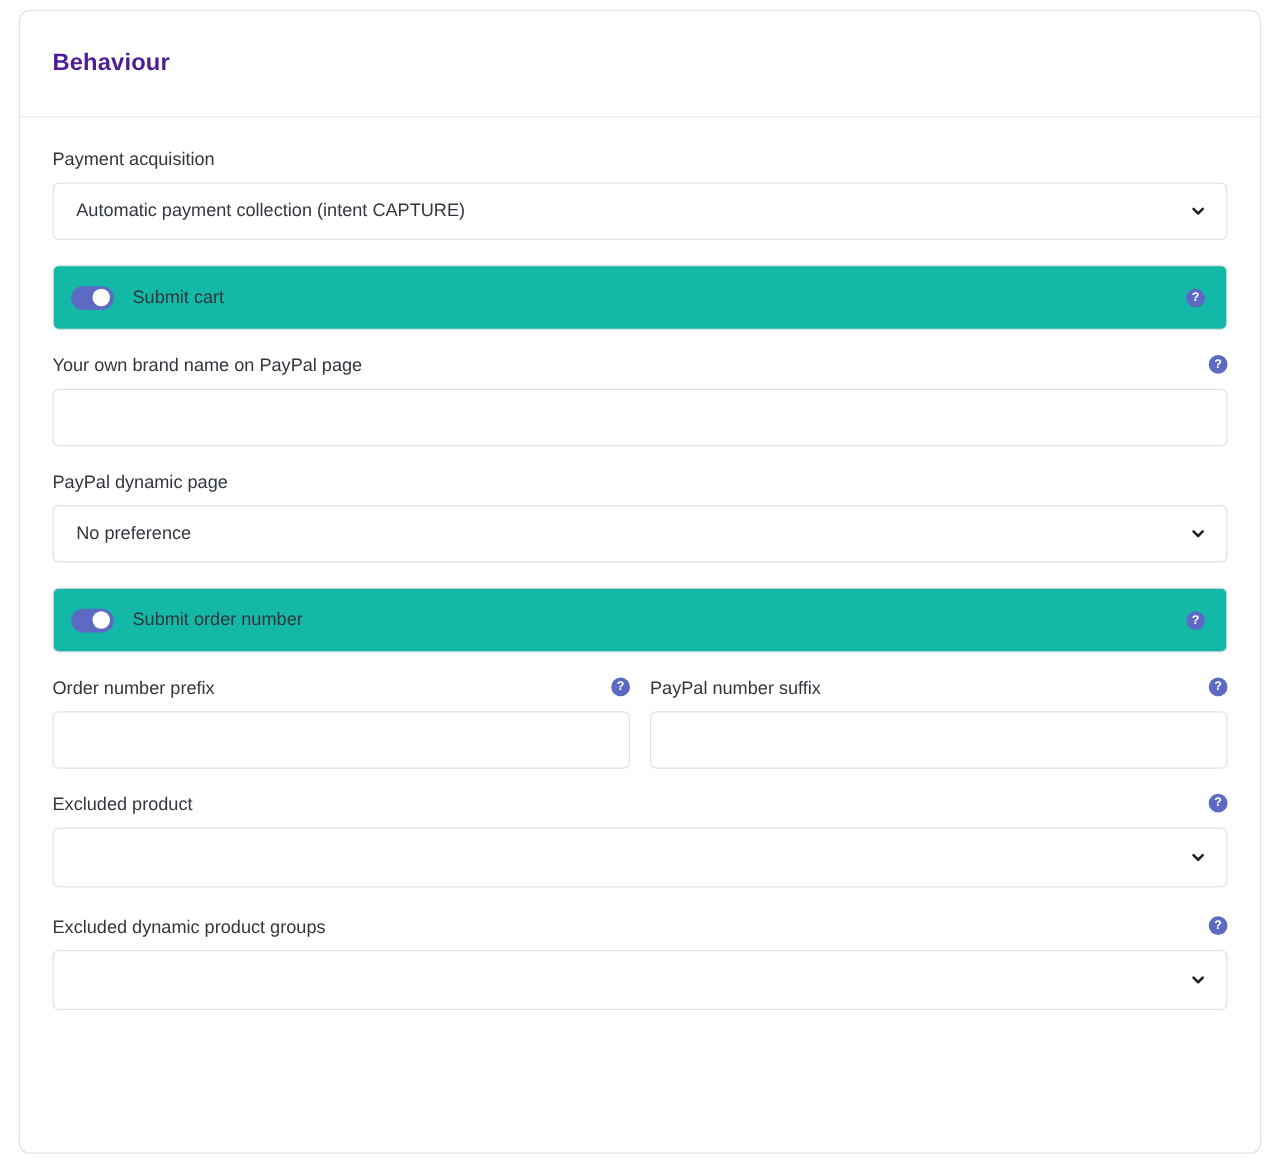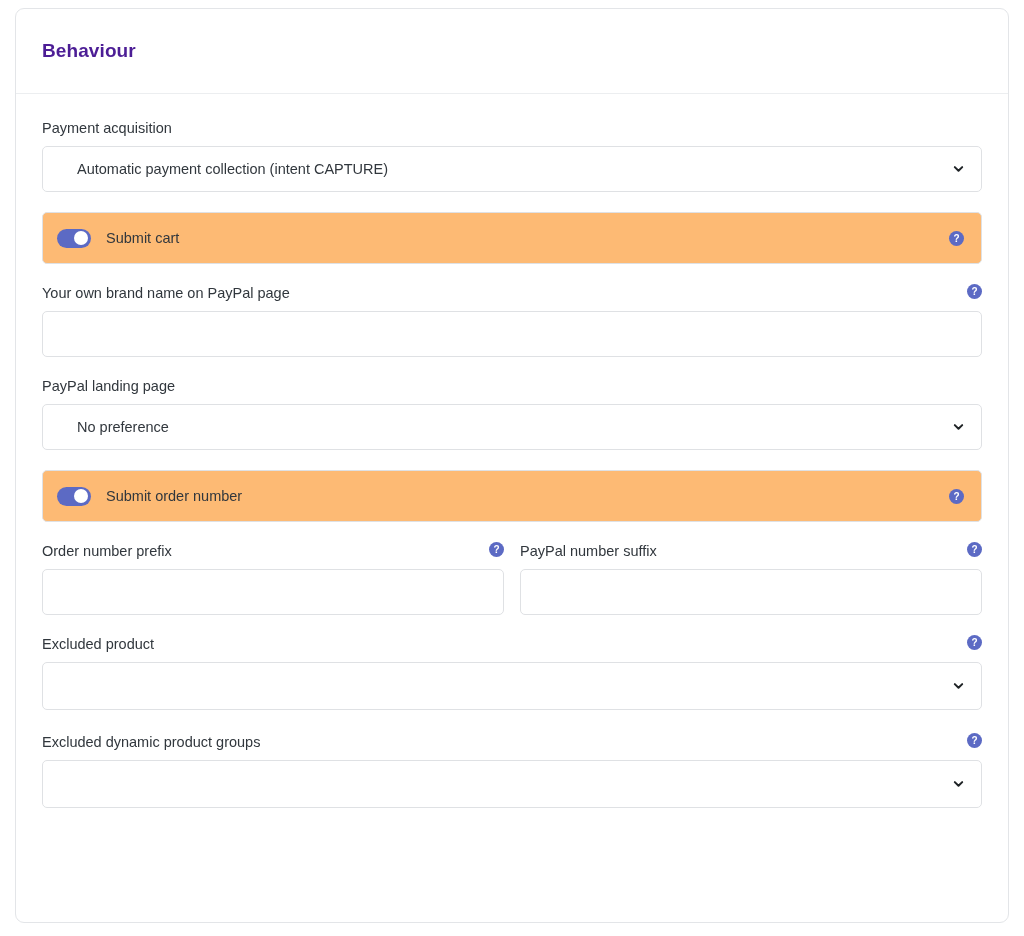--- a/index.html
+++ b/index.html
@@ -75,21 +75,21 @@
 
   
   .select-wrap { position: relative; width: 100%; }
 
   .select-box {
     width: 100%;
     height: 46px;
     background: #ffffff;
     border: 1px solid #dfe1e4;
     border-radius: 5px;
-    padding: 0 44px 0 34px;
+    padding: 0 44px 0 18px;
     display: flex;
     align-items: center;
     font-size: 14.5px;
     color: #31373d;
     cursor: pointer;
   }
 
   .select-box.tall { height: 48px; }
 
   .chevron {
@@ -109,21 +109,21 @@
   
   .toggle-row {
     width: 100%;
     height: 52px;
     border: 1px solid #dfe1e4;
     border-radius: 5px;
     display: flex;
     align-items: center;
     padding: 0 17px 0 14px;
     margin-bottom: 20px;
-    background: #fdba74;
+    background: #14b8a6;
   }
 
   .switch {
     width: 34px;
     height: 19px;
     border-radius: 10px;
     background: #5c6ac4;
     position: relative;
     flex: 0 0 auto;
     cursor: pointer;
@@ -208,21 +208,21 @@
     <div class="field">
       <div class="field-label-row">
         <span class="field-label">Your own brand name on PayPal page</span>
         <span class="help">?</span>
       </div>
       <input class="text-input" type="text" value="" style="">
     </div>
 
     <div class="field">
       <div class="field-label-row">
-        <span class="field-label">PayPal landing page</span>
+        <span class="field-label">PayPal dynamic page</span>
       </div>
       <div class="select-wrap">
         <div class="select-box">No preference</div>
         <span class="chevron">
           <svg width="13" height="13" viewBox="0 0 13 13">
               <path d="M2.8 4.6 L6.5 8.3 L10.2 4.6" fill="none" stroke="#1f2326" stroke-width="2" stroke-linecap="round" stroke-linejoin="round"></path>
             </svg>
         </span>
       </div>
     </div>

